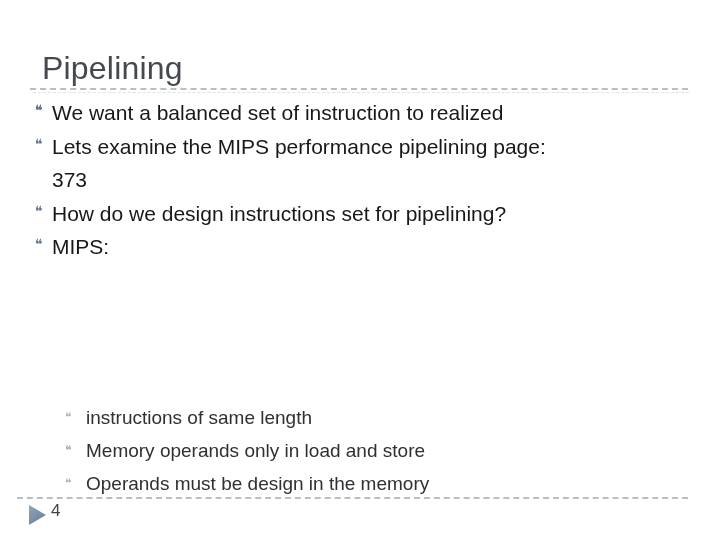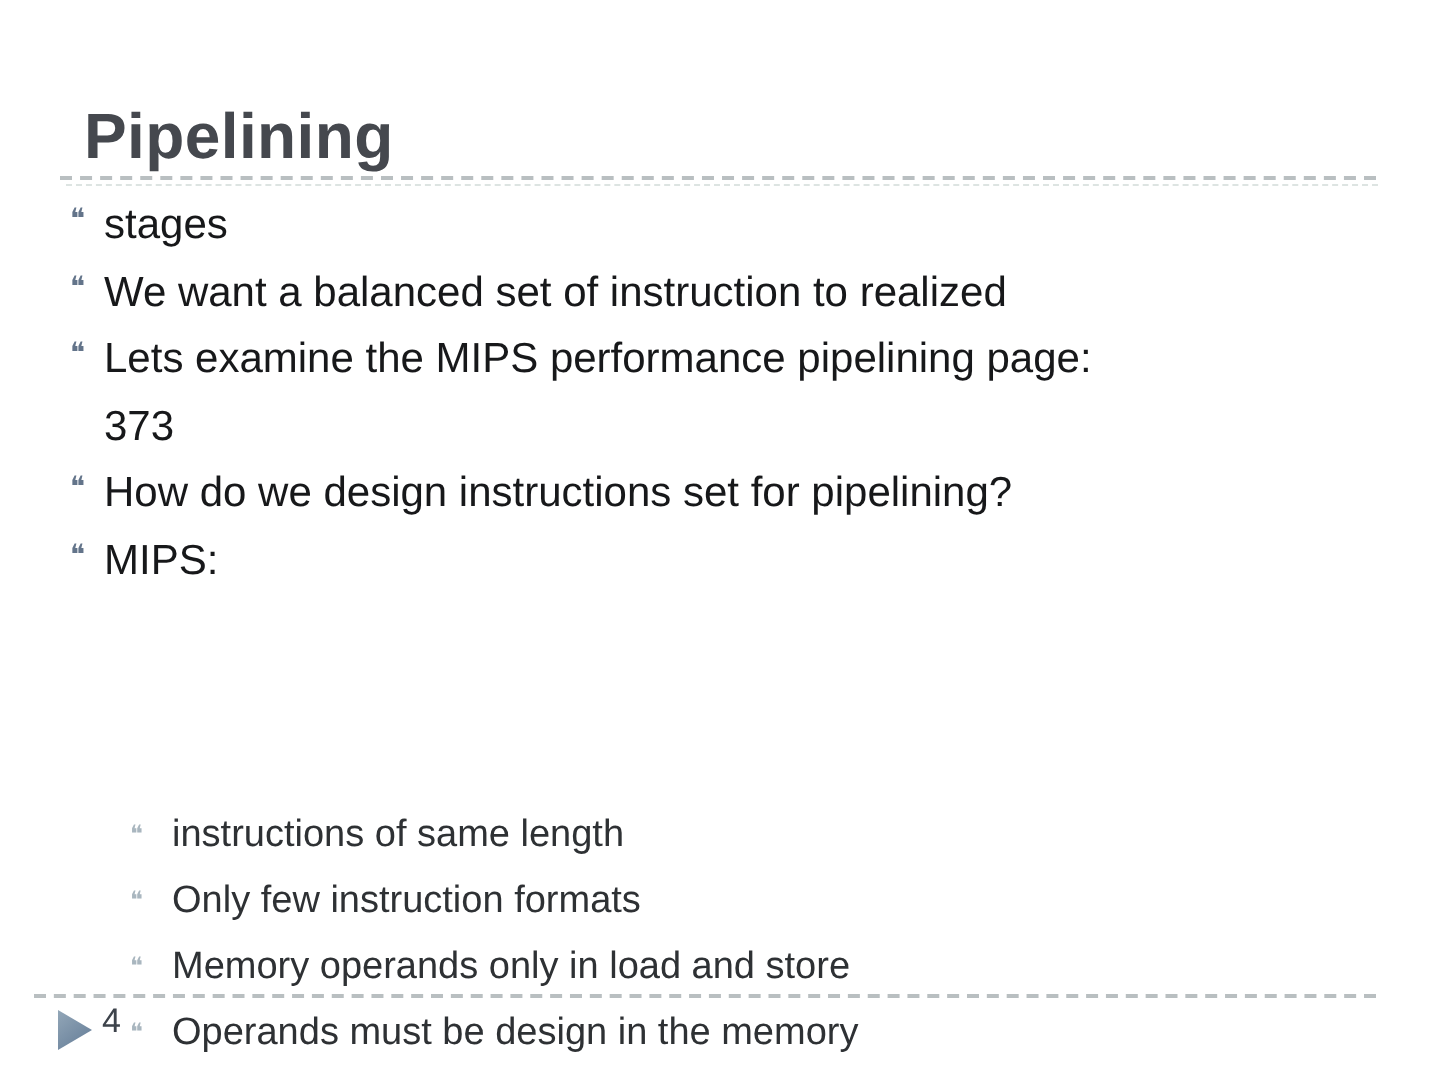--- a/index.html
+++ b/index.html
@@ -11,21 +11,21 @@
   }
   .slide {
     position: relative;
     width: 720px; height: 540px;
     background: #ffffff;
   }
   .slide-title {
     position: absolute;
     left: 42px; top: 50px;
     font-size: 32px;
-    font-weight: 700;
+    font-weight: 400;
     color: #45484e;
     letter-spacing: 0.2px;
     margin: 0;
     white-space: nowrap;
   }
   .title-rule {
     position: absolute;
     left: 30px; top: 88px;
     width: 658px; height: 0;
     border-top: 2px dashed #b9bfc1;
@@ -102,21 +102,20 @@
 <div class="slide">
 
   <h1 class="slide-title">Pipelining</h1>
   <div class="title-rule"></div>
   <div class="title-rule-shadow"></div>
 
   <div class="bullet-list">
 
     <div class="bullet-item">
       <span class="marker">❝</span>
-      <div class="line">stages</div>
     </div>
 
     <div class="bullet-item">
       <span class="marker">❝</span>
       <div class="line">We want a balanced set of instruction to realized</div>
     </div>
 
     <div class="bullet-item">
       <span class="marker">❝</span>
       <div class="line">Lets examine the MIPS performance pipelining page:</div>
@@ -137,21 +136,20 @@
 
   <div class="sub-bullet-list">
 
     <div class="sub-bullet-item">
       <span class="marker">❝</span>
       <span>instructions of same length</span>
     </div>
 
     <div class="sub-bullet-item">
       <span class="marker">❝</span>
-      <span>Only few instruction formats</span>
     </div>
 
     <div class="sub-bullet-item">
       <span class="marker">❝</span>
       <span>Memory operands only in load and store</span>
     </div>
 
     <div class="sub-bullet-item">
       <span class="marker">❝</span>
       <span>Operands must be design in the memory</span>

